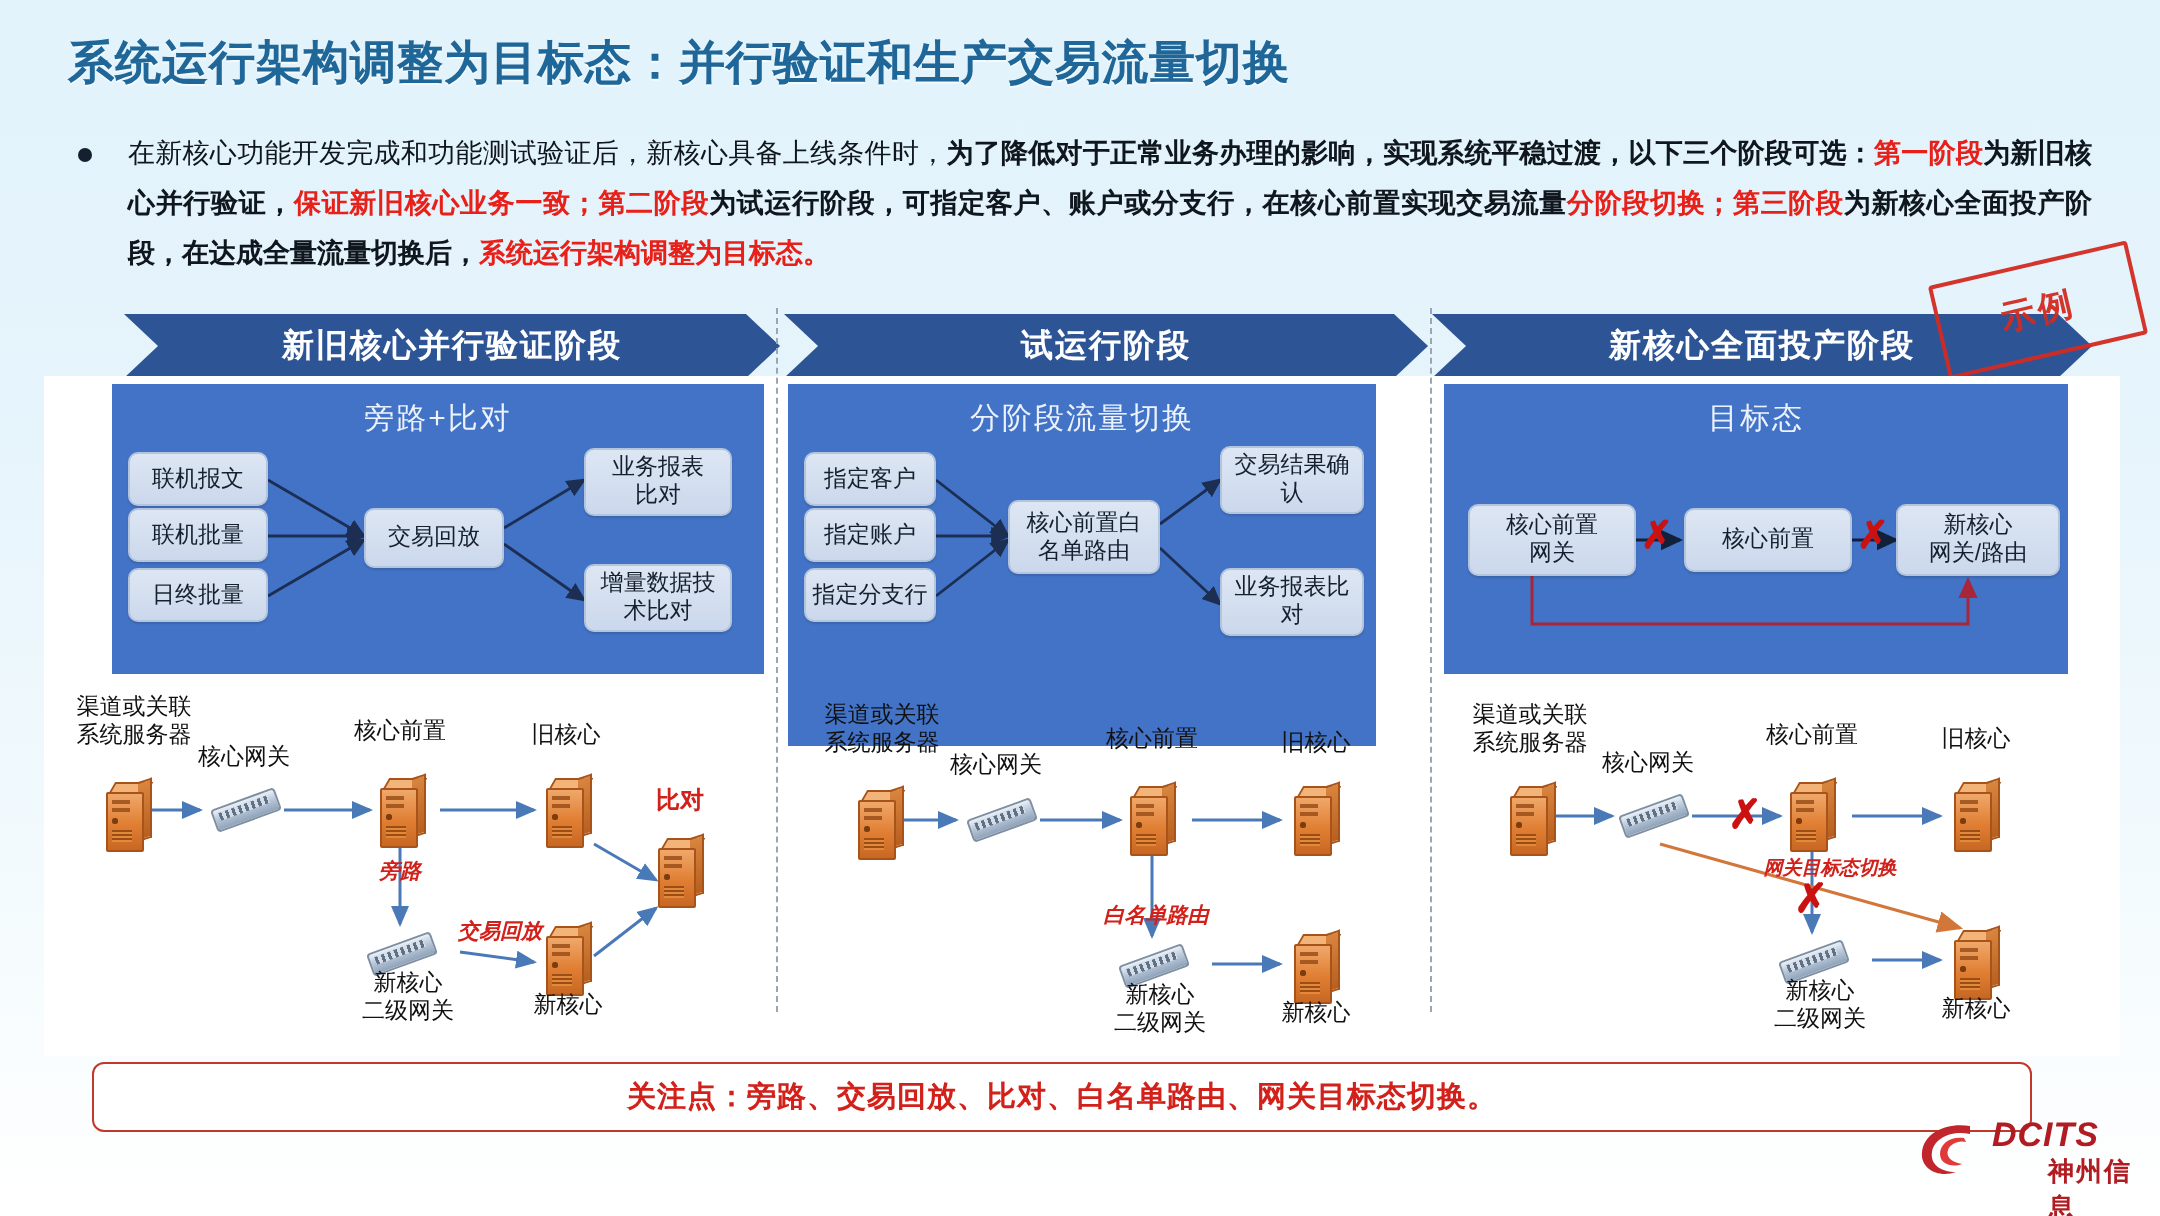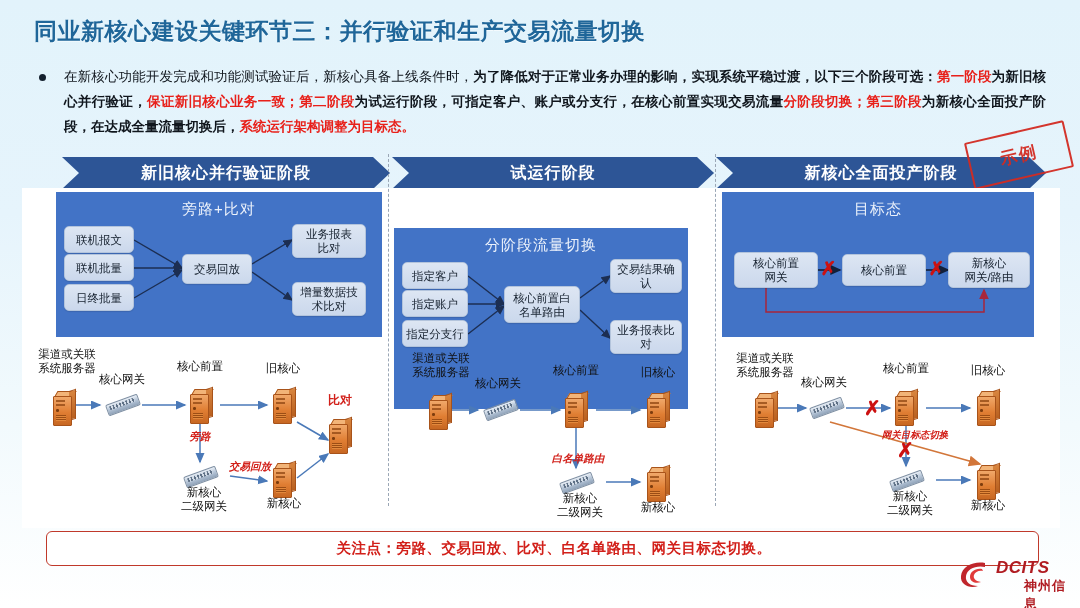--- a/index.html
+++ b/index.html
@@ -121,21 +121,21 @@
 
   
   .xmark{position:absolute;width:17px;height:17px;color:#cc1111;font-weight:bold;
     font-size:19px;line-height:17px;text-align:center;font-family:"Liberation Sans",sans-serif;}
 
   
   .note{
     position:absolute;left:46px;top:531px;width:968px;height:33px;
     border:1.4px solid #c0392b;border-radius:6px;background:#ffffff;
     display:flex;align-items:center;justify-content:center;
-    color:#d2201a;font-size:14.5px;font-weight:bold;letter-spacing:.5px;padding-left:23px;
+    color:#d2201a;font-size:14.5px;font-weight:bold;letter-spacing:.5px;
   }
 
   
   .stamp{
     position:absolute;left:968px;top:131px;width:98px;height:44px;
     border:2px solid #d32b22;border-radius:2px;
     transform:rotate(-13deg);
     display:flex;align-items:center;justify-content:center;
     color:#d32b22;font-size:17px;font-weight:bold;letter-spacing:2px;
     opacity:.95;background:transparent;
@@ -152,21 +152,21 @@
   }
   .logo .cn{
     position:absolute;left:38px;top:21px;color:#b01c22;font-size:13px;font-weight:bold;letter-spacing:1px;margin-left:28px;
   }
 </style>
 </head>
 <body>
 
 <div class="slide">
 
-  <div class="title">同业新核心建设关键环节三：并行验证和生产交易流量切换</div>
+  <div class="title">系统运行架构调整为目标态：并行验证和生产交易流量切换</div>
 
   <div class="bullet-wrap">
     <div class="bullet-dot"></div>
     <div class="bullet-text">
       <span class="n">在新核心功能开发完成和功能测试验证后，新核心具备上线条件时，</span><span class="b">为了降低对于正常业务办理的影响，实现系统平稳过渡，以下三个阶段可选：</span><span class="r">第一阶段</span><span class="b">为新旧核心并行验证，</span><span class="r">保证新旧核心业务一致；</span><span class="r">第二阶段</span><span class="b">为试运行阶段，可指定客户、账户或分支行，在核心前置实现交易流量</span><span class="r">分阶段切换；</span><span class="r">第三阶段</span><span class="b">为新核心全面投产阶段，在达成全量流量切换后，</span><span class="r">系统运行架构调整为目标态。</span>
     </div>
   </div>
 
   <div class="chev first" style="left:62px;top:157px;width:328px;">新旧核心并行验证阶段</div>
   <div class="chev" style="left:392px;top:157px;width:322px;">试运行阶段</div>
@@ -200,21 +200,21 @@
     <div class="node" style="left:8px;top:92px;width:70px;height:27px;">日终批量</div>
 
     <div class="node" style="left:126px;top:62px;width:70px;height:30px;">交易回放</div>
 
     <div class="node" style="left:236px;top:32px;width:74px;height:34px;white-space:pre-line;">业务报表
 比对</div>
     <div class="node" style="left:236px;top:90px;width:74px;height:34px;white-space:pre-line;">增量数据技
 术比对</div>
   </div>
 
-  <div class="panel" style="left:394px;top:192px;width:294px;height:181px;margin-top:36px;">
+  <div class="panel" style="left:394px;top:192px;width:294px;height:181px;">
     <div class="panel-title">分阶段流量切换</div>
 
     <svg class="lines" width="294" height="145">
       <defs>
         <marker id="ah2" markerWidth="7" markerHeight="7" refX="6" refY="3.2" orient="auto">
           <path d="M0,0 L7,3.2 L0,6.4 z" fill="#1c2e52"></path>
         </marker>
       </defs>
       <path d="M74,48 L110,76" stroke="#1c2e52" stroke-width="1.4" fill="none" marker-end="url(#ah2)"></path>
       <path d="M74,76 L110,76" stroke="#1c2e52" stroke-width="1.4" fill="none" marker-end="url(#ah2)"></path>

